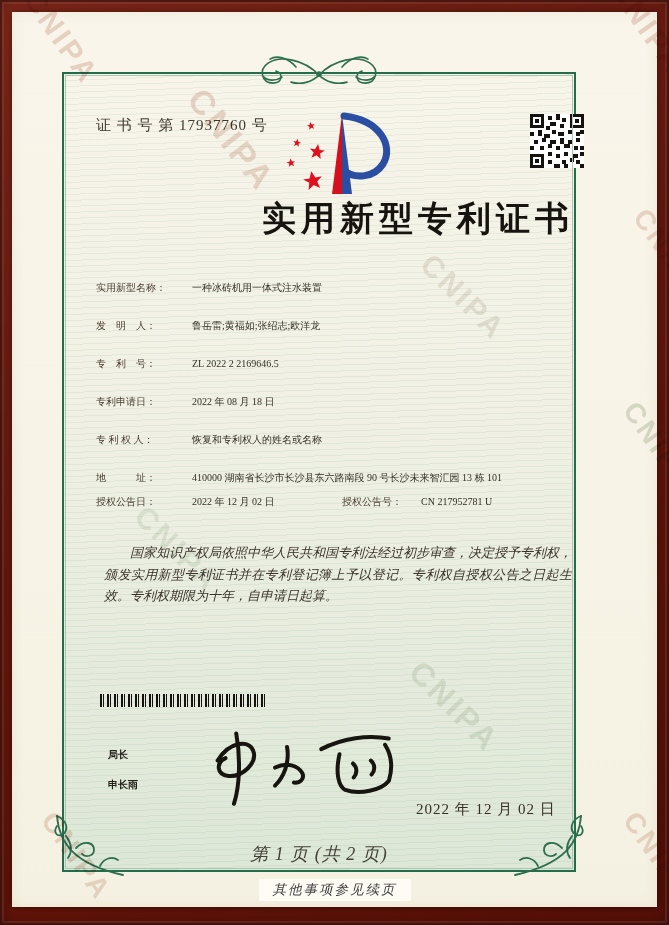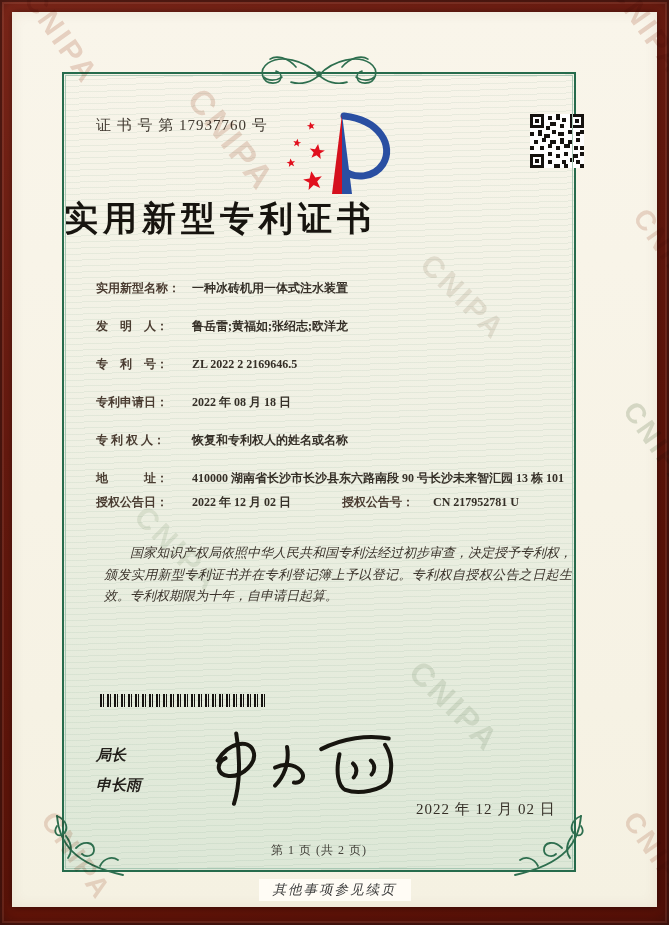--- a/index.html
+++ b/index.html
@@ -45,24 +45,24 @@
   .orn-top{position:absolute;left:50%;top:0;transform:translate(-50%,-52%);z-index:3;}
   .orn-bl{position:absolute;left:-10px;bottom:-10px;z-index:3;}
   .orn-br{position:absolute;right:-10px;bottom:-10px;transform:scaleX(-1);z-index:3;}
   
   .certno{
     position:absolute;left:32px;top:42px;font-size:15px;color:#3f382f;letter-spacing:1px;
   }
   .logo{position:absolute;left:218px;top:36px;}
   .qr{position:absolute;left:466px;top:40px;}
   .title{
-    position:absolute;left:0;right:0;top:122px;text-align:left;
+    position:absolute;left:0;right:0;top:122px;text-align:right;
     font-size:34px;font-weight:bold;color:#17140f;letter-spacing:5px;white-space:nowrap;
   }
-  .fields{position:absolute;left:32px;top:204px;width:481px;font-size:12px;font-weight:bold;}
+  .fields{position:absolute;left:32px;top:204px;width:481px;font-size:10px;}
   .frow{margin-bottom:18px;line-height:20px;}
   .flabel{
     display:inline-block;width:96px;vertical-align:top;color:#4a3c31;white-space:nowrap;
   }
   .fval{display:inline-block;width:383px;vertical-align:top;color:#352f27;}
   .fval-fixed{width:150px;}
   .flabel2{width:auto;margin-right:19px;}
   .paras{
     position:absolute;left:32px;top:460px;width:484px;
     font-size:13px;line-height:21.5px;color:#3a332b;font-style:italic;
@@ -71,31 +71,31 @@
   .barcode{
     position:absolute;left:36px;top:620px;width:168px;height:13px;
     background:
       repeating-linear-gradient(90deg,
         #15120f 0 2px, rgba(0,0,0,0) 2px 3px,
         #15120f 3px 4px, rgba(0,0,0,0) 4px 7px,
         #15120f 7px 9px, rgba(0,0,0,0) 9px 10px,
         #15120f 10px 11px, rgba(0,0,0,0) 11px 14px);
   }
   .signer{
-    position:absolute;left:32px;top:666px;
+    position:absolute;left:44px;top:666px;
     font-family:"Liberation Sans","DejaVu Sans",sans-serif;
-    font-size:15px;color:#23201b;line-height:30px;font-weight:bold;font-style:italic;
+    font-size:10px;color:#23201b;line-height:30px;font-weight:bold;
   }
   .signature{position:absolute;left:126px;top:646px;transform:rotate(-3deg);}
   .issue-date{
     position:absolute;left:352px;top:726px;font-size:15px;color:#352f27;letter-spacing:1px;white-space:nowrap;
   }
   .pageno{
     position:absolute;left:0;right:0;top:768px;text-align:center;
-    font-size:12px;color:#43413a;letter-spacing:1px;
+    font-size:18px;color:#43413a;letter-spacing:1px;font-style:italic;
   }
   .footer-note{
     position:absolute;left:0;right:0;top:867px;text-align:center;z-index:4;
   }
   .footer-note span{
     display:inline-block;background:rgba(255,253,246,.92);padding:2px 14px;
     font-size:13.5px;font-style:italic;color:#404040;letter-spacing:2px;
   }
 </style>
 </head>

